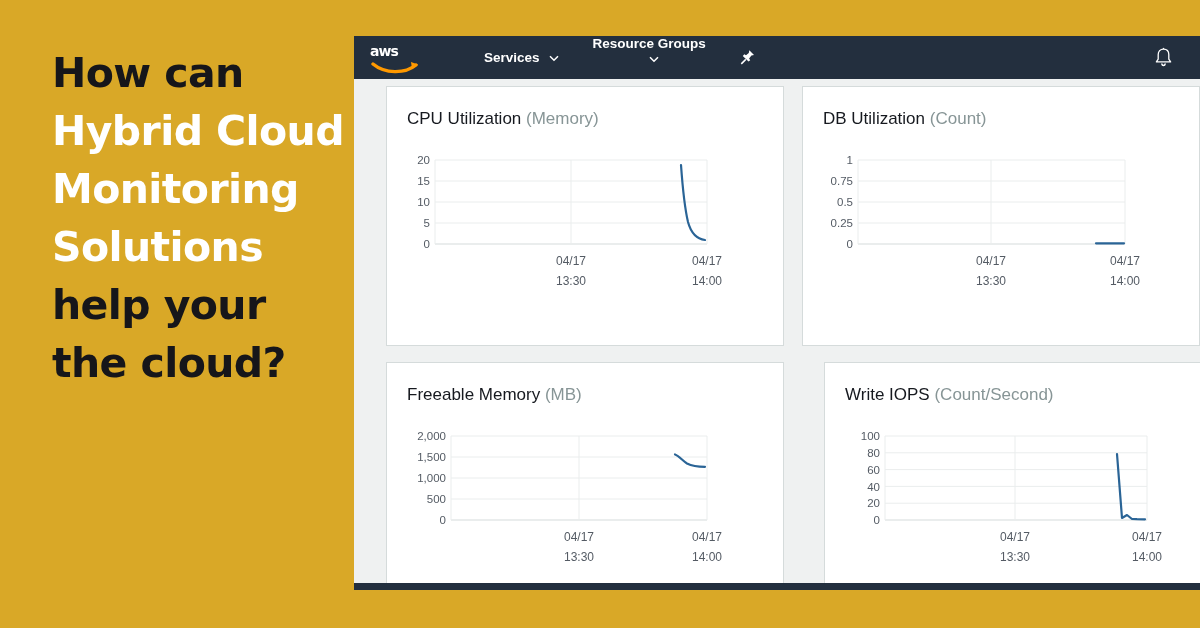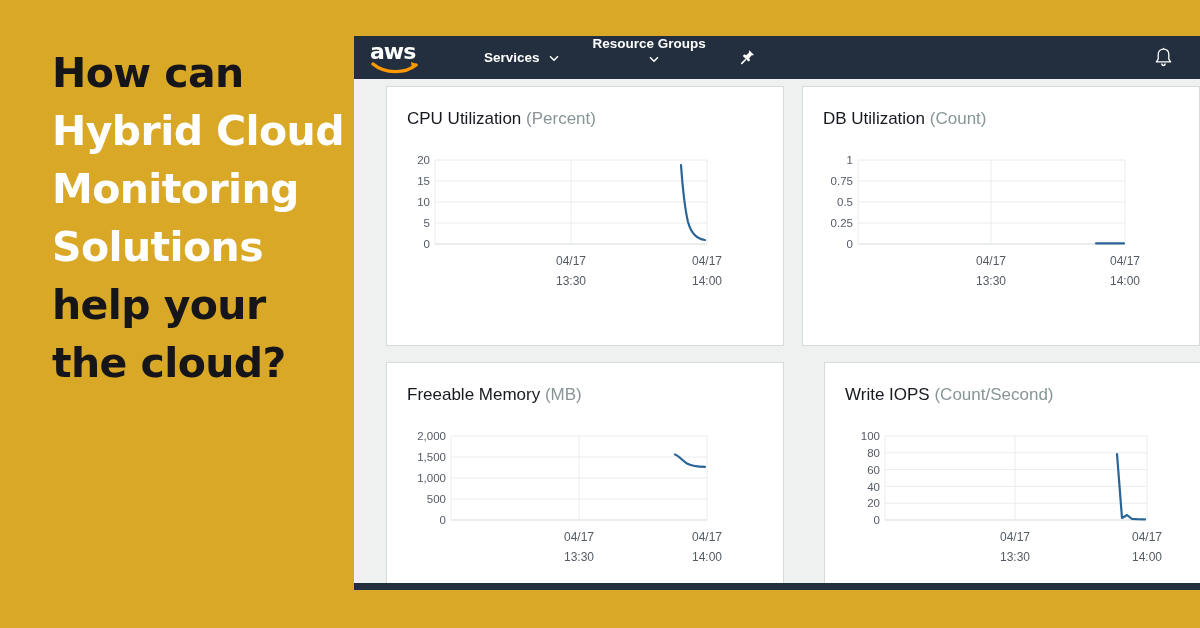--- a/index.html
+++ b/index.html
@@ -58,21 +58,21 @@
     background:#232f3e;
     display:flex;align-items:center;
   }
   .aws-logo{
     margin-left:16px;width:56px;height:30px;position:relative;
     flex:0 0 auto;
   }
   .aws-text{
     position:absolute;left:0;top:-2px;
     font-family:"DejaVu Sans", sans-serif;
-    font-weight:bold;font-size:22px;color:#ffffff;letter-spacing:-1px;
+    font-weight:bold;font-size:14px;color:#ffffff;letter-spacing:-1px;
     line-height:21px;
   }
   .aws-swoosh{position:absolute;left:1px;top:16px;}
   .nav-item{
     display:flex;align-items:center;
     color:#ffffff;font-weight:bold;font-size:13.5px;
     height:43px;padding:16px 10px;
     cursor:default;
   }
   .nav-item.services{margin-left:48px;}
@@ -198,21 +198,21 @@
         <path d="M7.6 16.5 C7.9 17.8 8.6 18.5 9.5 18.5 C10.4 18.5 11.1 17.8 11.4 16.5" fill="none" stroke="#ffffff" stroke-width="1.3"></path>
       </svg>
     </div>
   </div>
 
   <div class="grid">
 
     <div class="card c1">
       <div class="card-title">
         <span>CPU Utilization</span>
-        <span class="unit">(Percent)</span>
+        <span class="unit">(Memory)</span>
       </div>
       <div class="plot">
         <svg width="398" height="170" viewBox="0 0 398 170">
 
           <line class="gridline" x1="48" y1="17" x2="320" y2="17"></line>
           <line class="gridline" x1="48" y1="38" x2="320" y2="38"></line>
           <line class="gridline" x1="48" y1="59" x2="320" y2="59"></line>
           <line class="gridline" x1="48" y1="80" x2="320" y2="80"></line>
           <line class="axisline" x1="48" y1="101" x2="320" y2="101"></line>
 

